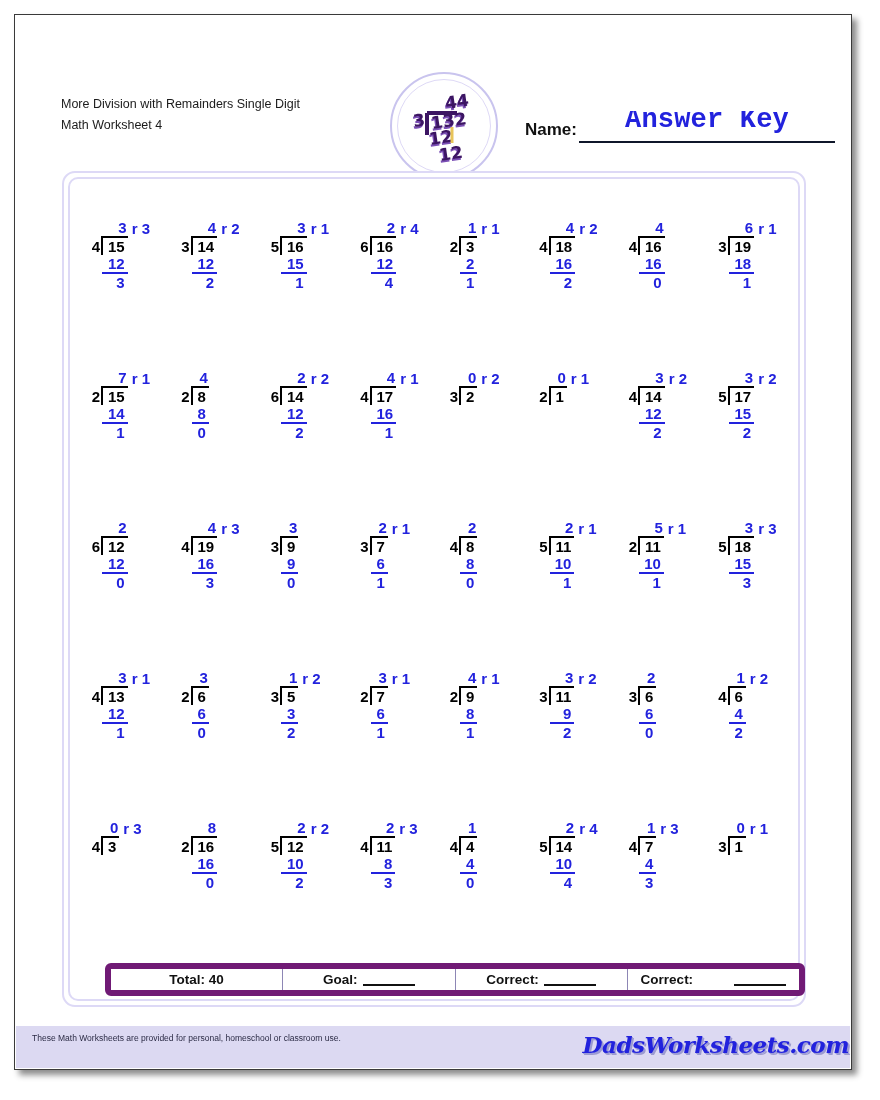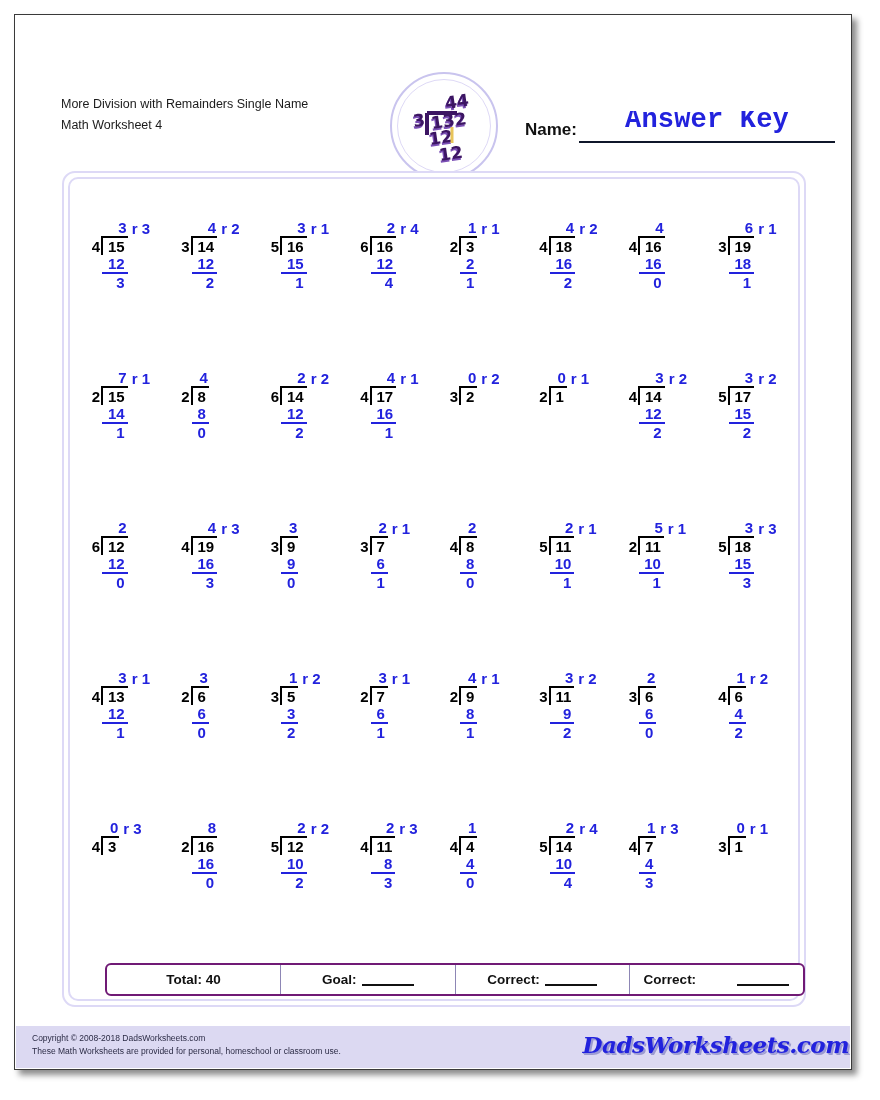--- a/index.html
+++ b/index.html
@@ -206,21 +206,21 @@
   }
   .spacer-left { width: 14px; }
 
   
   .scorebar {
     position: absolute;
     left: 90px;
     top: 948px;
     width: 700px;
     height: 33px;
-    border: 2px solid #701a75;
+    border: 6px solid #701a75;
     border-radius: 6px;
     box-sizing: border-box;
     display: flex;
     background: #ffffff;
   }
   .score-cell {
     flex: 1;
     border-right: 1px solid #8d86b5;
     display: flex;
     align-items: center;
@@ -269,21 +269,21 @@
   }
 </style>
 </head>
 <body>
 
 <div class="page">
 
   <div class="header">
 
     <div class="wstitle">
-      <div>More Division with Remainders Single Name</div>
+      <div>More Division with Remainders Single Digit</div>
       <div>Math Worksheet 4</div>
     </div>
 
     <div class="logo-badge">
       <svg class="logo-svg" width="78" height="78" viewBox="0 0 78 78">
         <g font-family="'DejaVu Sans', sans-serif" font-weight="bold" font-size="17">
           <text x="40" y="24" fill="#7b4fb5" transform="rotate(-8 40 24)">44</text>
           <text x="41" y="22" fill="#3c1563" transform="rotate(-8 41 22)">44</text>
           <text x="8" y="42" fill="#7b4fb5" transform="rotate(-8 8 42)">3</text>
           <text x="9" y="40" fill="#3c1563" transform="rotate(-8 9 40)">3</text>
@@ -1417,19 +1417,18 @@
       <span class="blank"></span>
     </div>
     <div class="score-cell">
       <span>Correct:</span>
       <span class="blank"></span>
     </div>
   </div>
 
   <div class="footer">
     <div class="copyright">
-      <div>Copyright © 2008-2018 DadsWorksheets.com</div>
       <div>These Math Worksheets are provided for personal, homeschool or classroom use.</div>
     </div>
     <div class="dw-logo">DadsWorksheets.com</div>
   </div>
 
 </div>
 
 </body></html>

